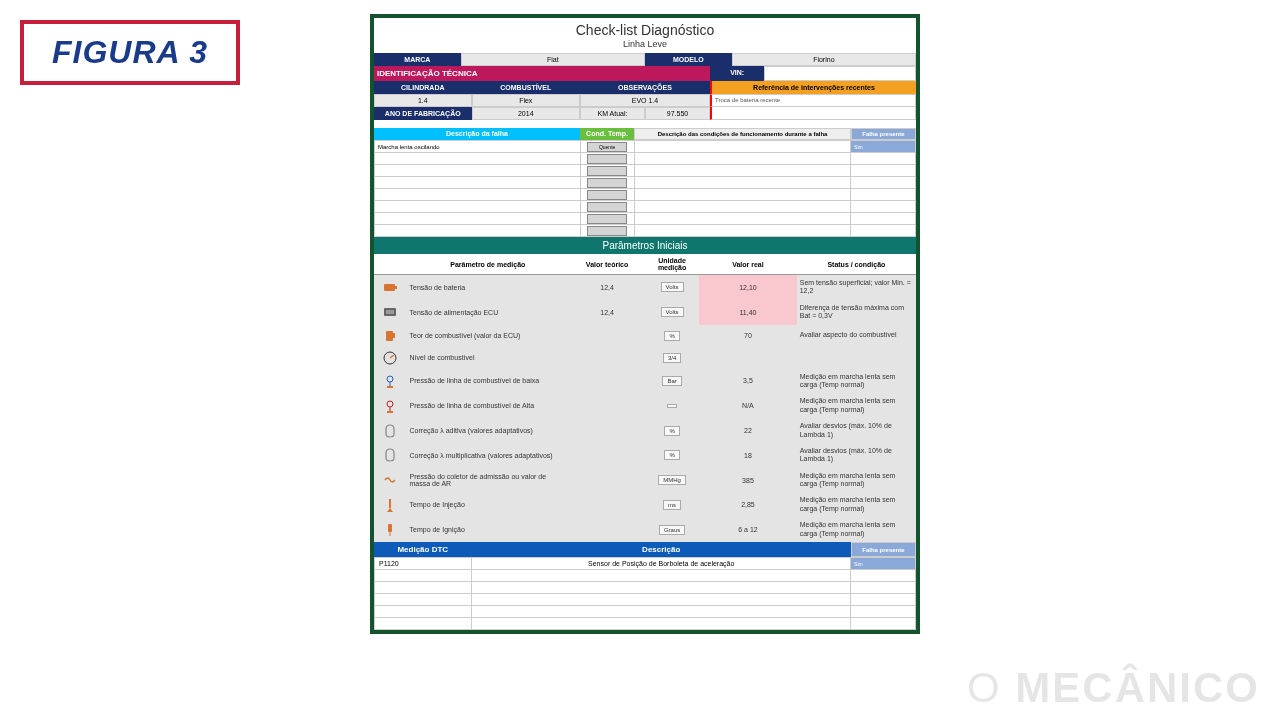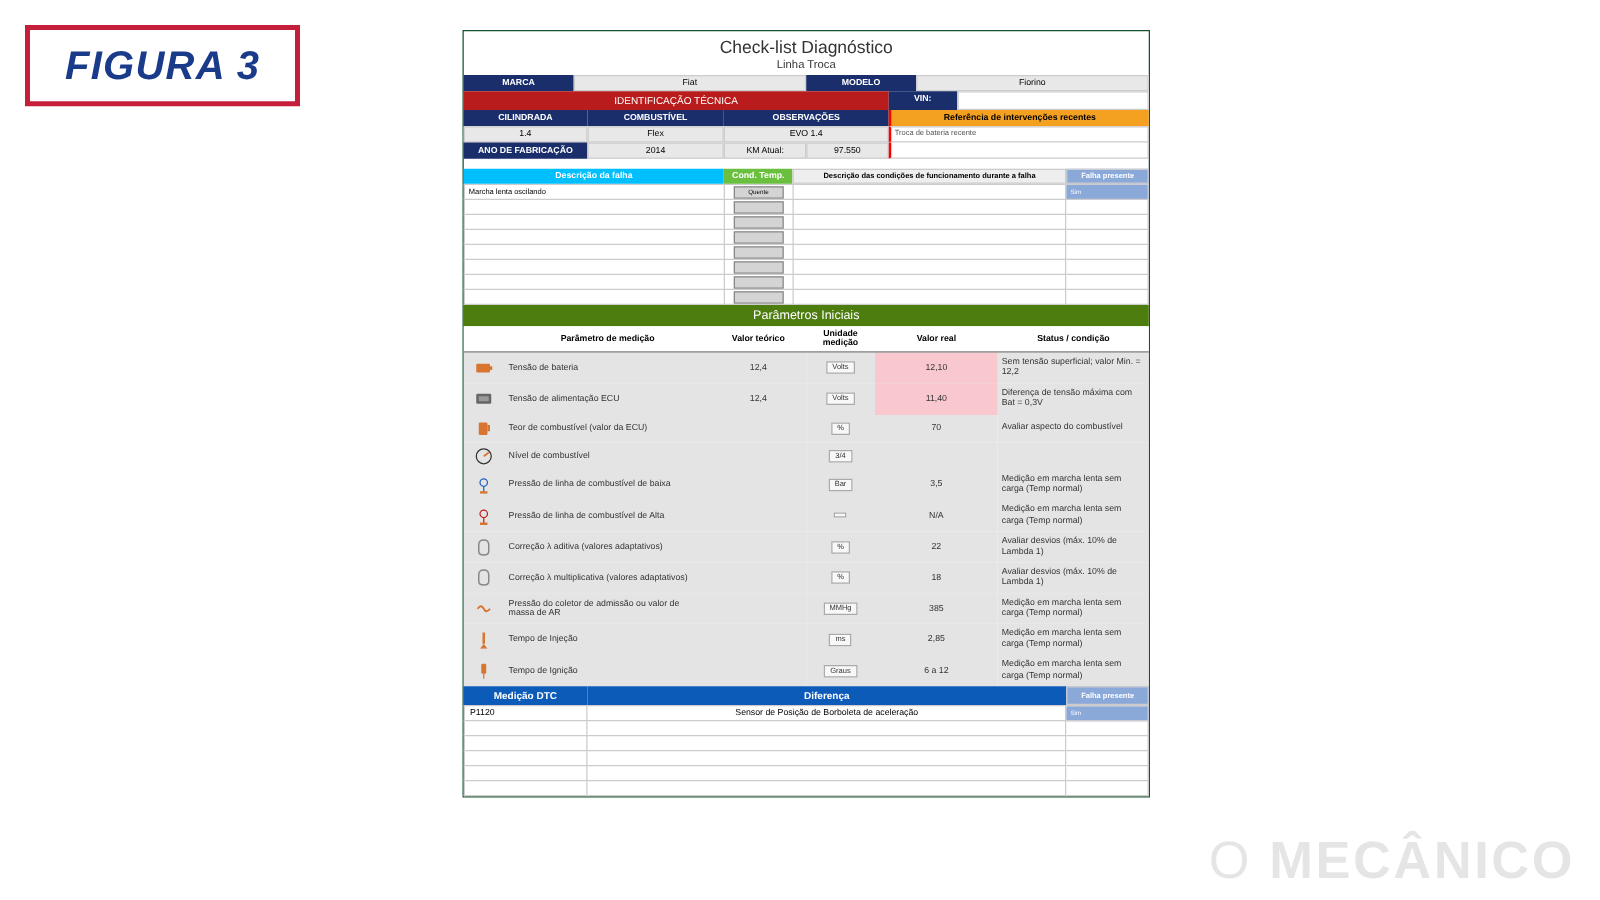--- a/index.html
+++ b/index.html
@@ -1,31 +1,31 @@
 <!DOCTYPE html>
 <html><head>
 <meta charset="utf-8">
 <style>
 *{box-sizing:border-box;margin:0;padding:0;font-family:Arial,Helvetica,sans-serif}
 body{background:#fff;width:1280px;height:720px;position:relative;overflow:hidden}
 .figure-badge{position:absolute;top:20px;left:20px;border:4px solid #c41e3a;padding:10px 28px;font-family:"Arial Black",sans-serif;font-weight:900;font-size:32px;color:#1a3a8a;font-style:italic;letter-spacing:1px}
 .watermark{position:absolute;bottom:8px;right:20px;font-family:"Arial Black",sans-serif;font-size:42px;font-weight:900;color:rgba(0,0,0,0.1);letter-spacing:2px}
 .watermark .om{font-weight:400}
-.doc{position:absolute;left:370px;top:24px;width:550px;border:1px solid #14532d;background:#fff;font-size:7px}
+.doc{position:absolute;left:370px;top:14px;width:550px;border:4px solid #14532d;background:#fff;font-size:7px}
 .doc-title{text-align:center;font-size:14px;padding:4px 0 1px;color:#333}
 .doc-subtitle{text-align:center;font-size:9px;color:#333;padding-bottom:4px}
 .row{display:flex;width:100%}
 .cell{padding:2px 3px;font-size:7px;display:flex;align-items:center;justify-content:center;border:1px solid #ccc}
 .grey{background:#e8e8e8}
 .label-navy{background:#1a2e6b;color:#fff;font-weight:bold;font-size:7px;padding:3px;text-align:center}
-.blue-mid{background:#b91c1c;color:#fff;font-weight:normal;font-size:8px;text-align:center;padding:3px}
+.blue-mid{background:#be185d;color:#fff;font-weight:bold;font-size:8px;padding:3px}
 .orange{background:#f4a020;color:#000;font-weight:bold;font-size:7px;padding:3px;text-align:center}
 .cyan{background:#00bfff;color:#fff;font-weight:bold;font-size:7px;text-align:center;padding:2px}
 .green{background:#6abf3f;color:#fff;font-size:7px;text-align:center;padding:2px;font-weight:bold}
-.greenbar{background:#4d7c0f;color:#fff;text-align:center;padding:3px;font-size:10px}
+.greenbar{background:#0f766e;color:#fff;text-align:center;padding:3px;font-size:10px}
 .bluebar{background:#0d5bb8;color:#fff;text-align:center;padding:3px;font-size:8px;font-weight:bold}
 .param-table{width:100%;border-collapse:collapse}
 .param-table th{font-size:7px;font-weight:bold;text-align:center;padding:3px;background:#fff;border-bottom:1px solid #999}
 .param-table td{font-size:7px;padding:4px 3px;color:#333}
 .param-row-grey{background:#e4e4e4}
 .icon-cell{width:26px;text-align:center}
 .unit-box{background:#f8f8f8;border:1px solid #aaa;padding:1px 4px;font-size:6px;display:inline-block}
 .real-pink{background:#f8c8ce;color:#a03040;text-align:center}
 .status{font-size:6px;color:#555;text-align:left;line-height:1.2}
 .small{font-size:6px;color:#555}
@@ -40,21 +40,21 @@
 
 <div class="figure-badge">FIGURA 3</div>
 
 <div class="watermark">
   <span class="om">O</span> <span>MECÂNICO</span>
 </div>
 
 <div class="doc">
 
   <div class="doc-title">Check-list Diagnóstico</div>
-  <div class="doc-subtitle">Linha Troca</div>
+  <div class="doc-subtitle">Linha Leve</div>
 
   <div class="row">
     <div class="label-navy" style="width:16%">MARCA</div>
     <div class="cell grey" style="width:34%">Fiat</div>
     <div class="label-navy" style="width:16%">MODELO</div>
     <div class="cell grey" style="width:34%">Fiorino</div>
   </div>
 
   <div class="row">
     <div class="blue-mid" style="width:62%">IDENTIFICAÇÃO TÉCNICA</div>
@@ -315,21 +315,21 @@
   <td style="text-align:center"></td>
   <td style="text-align:center"><span class="unit-box">Graus</span></td>
   <td style="text-align:center" class="">6  a 12</td>
   <td class="status">Medição em marcha lenta sem carga (Temp normal)</td>
         </tr>
       </tbody>
   </table>
 
   <div class="row">
     <div class="bluebar" style="width:18%">Medição DTC</div>
-    <div class="bluebar" style="width:70%">Diferença</div>
+    <div class="bluebar" style="width:70%">Descrição</div>
     <div class="cell" style="width:12%;background:#8aa8d8;color:#fff;font-size:6px;font-weight:bold">Falha presente</div>
   </div>
   <table class="fail-table">
       <tbody id="dtc-body">
         <tr>
           <td style="width:18%;text-align:left;padding:1px 4px;font-size:7px">P1120</td>
   <td style="width:70%;text-align:center;font-size:7px">Sensor de Posição de Borboleta de aceleração</td>
   <td style="width:12%" class="dtc-blue"><span style="font-size:5px;color:#fff;padding-left:3px">Sim</span></td>
         </tr>
         <tr>

